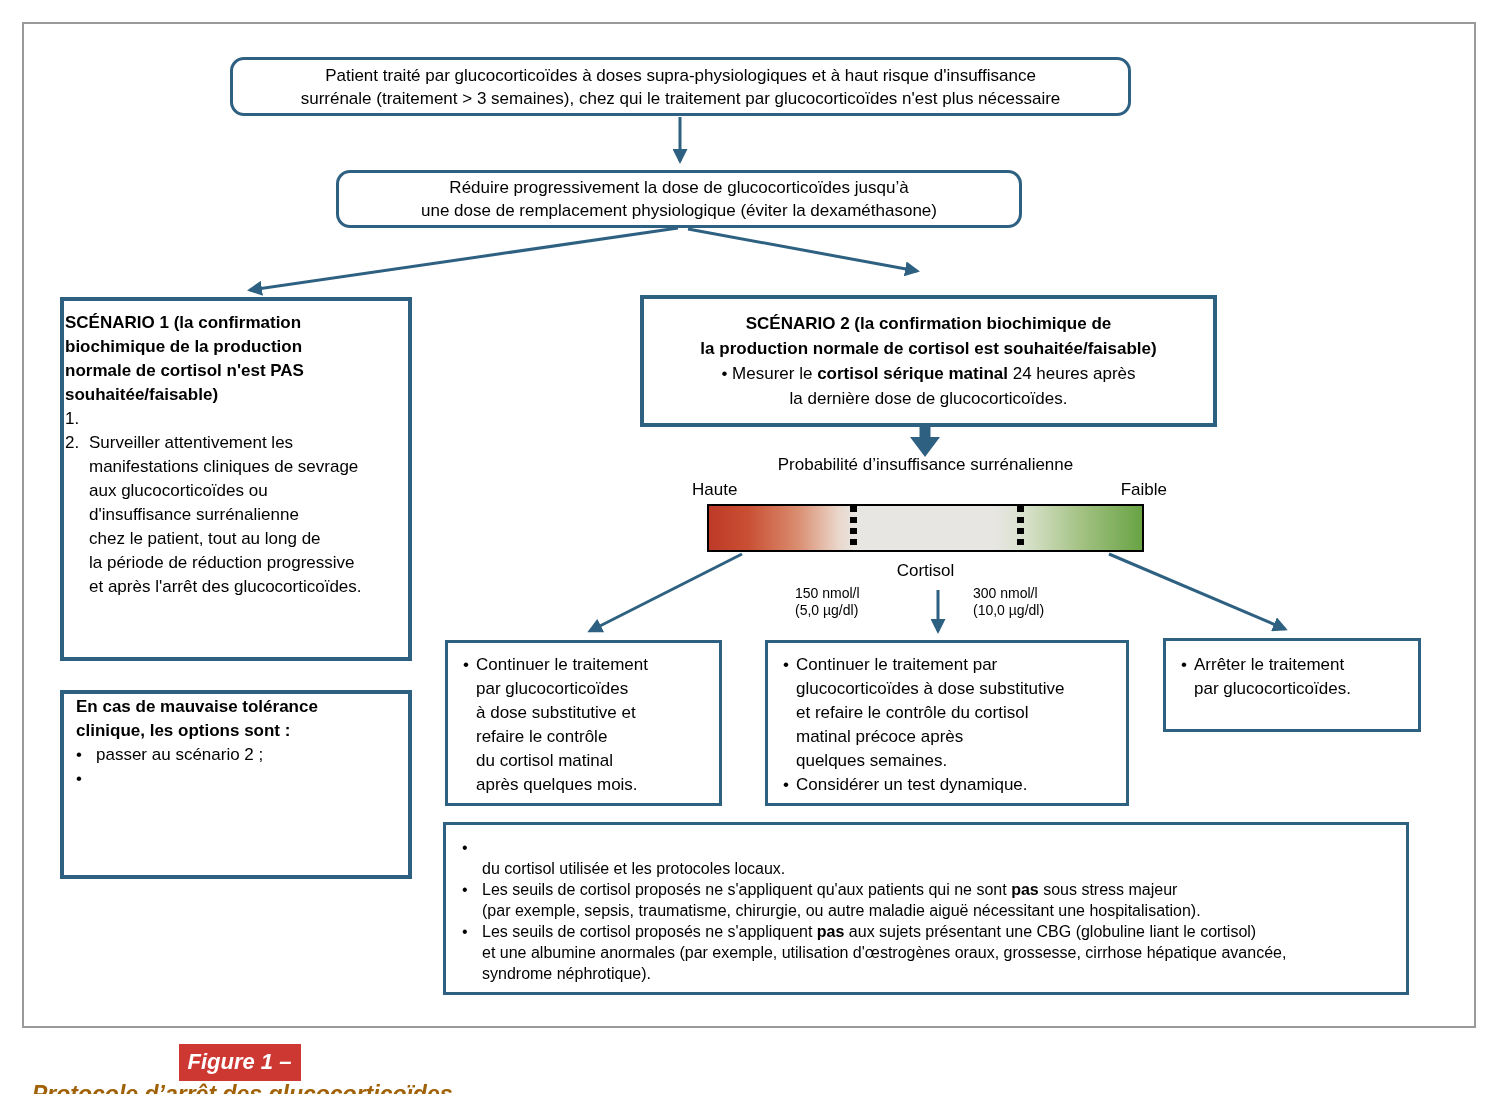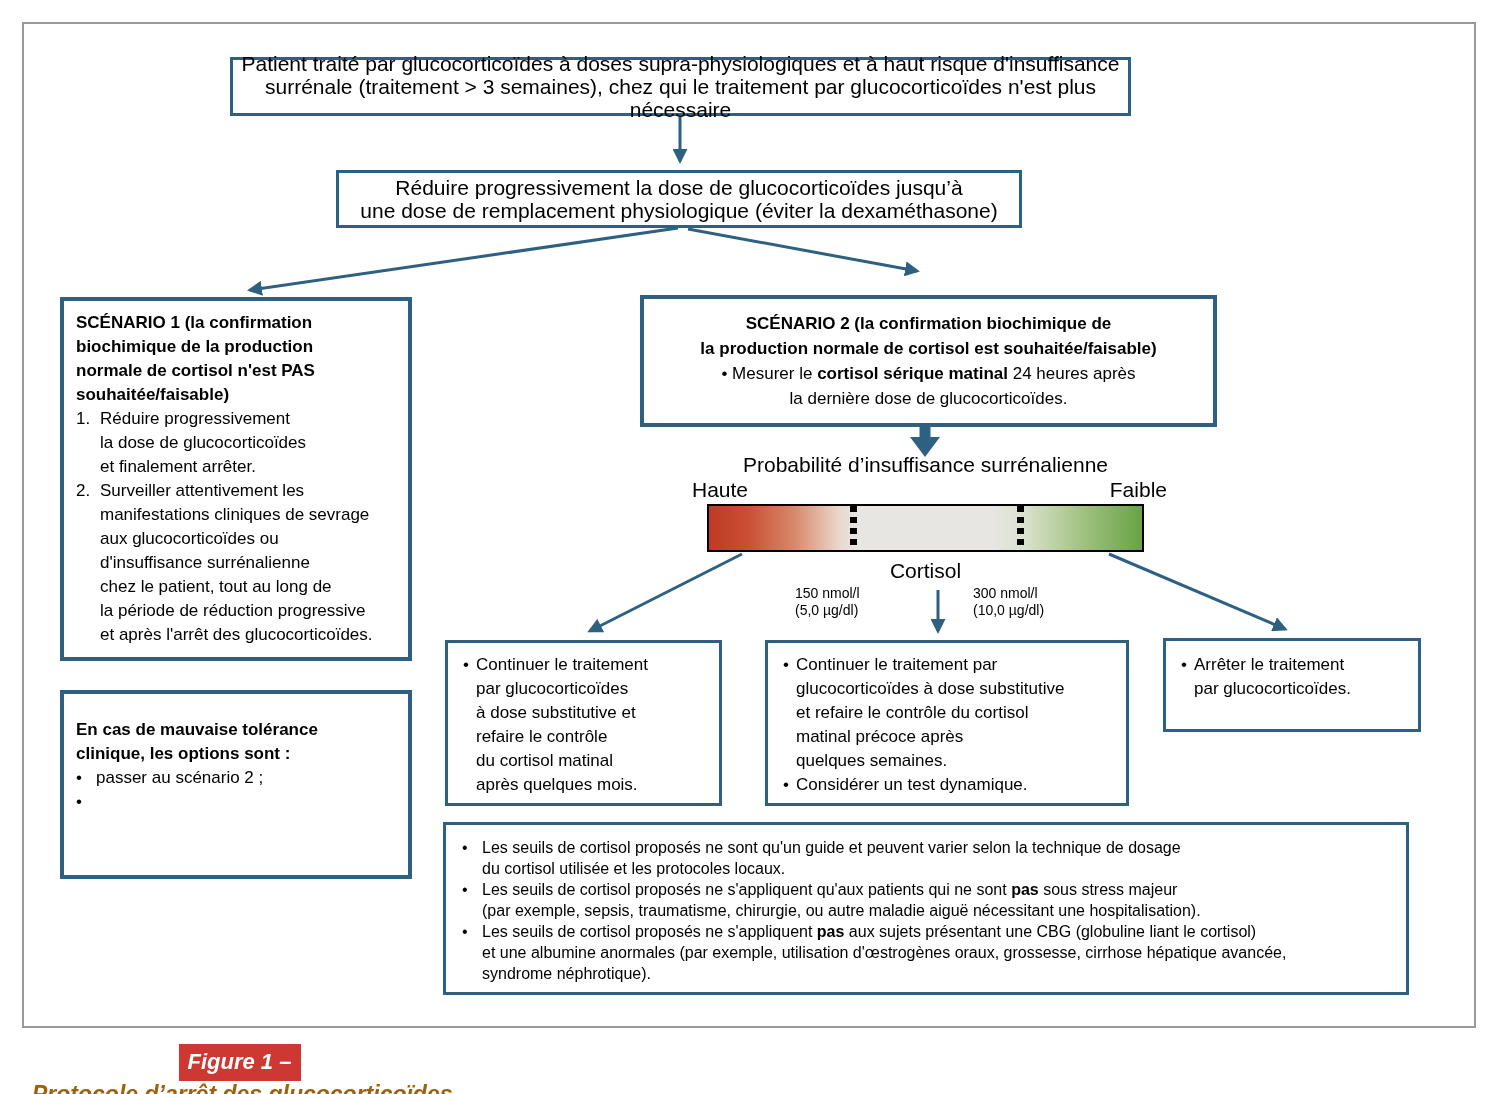--- a/index.html
+++ b/index.html
@@ -13,21 +13,21 @@
   html,body{margin:0;padding:0;}
   body{
     width:1494px;height:1094px;position:relative;background:#ffffff;
     font-family:"Liberation Sans", sans-serif;color:#000;overflow:hidden;
   }
   .abs{position:absolute;box-sizing:border-box;}
   .box{position:absolute;box-sizing:border-box;border:3px solid var(--box-border);background:#fff;}
   .box.thick{border-width:4px;}
   .center-text{display:flex;align-items:center;justify-content:center;text-align:center;}
   .pre{white-space:pre-line;}
-  .t17{font-size:21px;line-height:23px;}
+  .t17{font-size:17px;line-height:23px;border-radius:14px;}
   .body-text{font-size:17px;line-height:24px;}
   .bold{font-weight:700;}
   .row{display:flex;align-items:flex-start;}
   .numcell{flex:0 0 24px;}
   .bulcell{flex:0 0 20px;text-align:left;}
   .outer-frame{border:2px solid var(--outer-border);background:transparent;}
   svg.connectors{position:absolute;left:0;top:0;pointer-events:none;}
   svg.connectors line{stroke:var(--arrow);stroke-width:3;}
   svg.connectors .head{fill:var(--arrow);}
   .gradbar{
@@ -74,44 +74,41 @@
 <div class="box center-text t17" style="left:230px;top:57px;width:901px;height:59px;">
   <div class="pre">Patient traité par glucocorticoïdes à doses supra-physiologiques et à haut risque d'insuffisance
 surrénale (traitement &gt; 3 semaines), chez qui le traitement par glucocorticoïdes n'est plus nécessaire</div>
 </div>
 
 <div class="box center-text t17" style="left:336px;top:170px;width:686px;height:58px;">
   <div class="pre">Réduire progressivement la dose de glucocorticoïdes jusqu’à
 une dose de remplacement physiologique (éviter la dexaméthasone)</div>
 </div>
 
-<div class="box thick body-text" style="left:60px;top:297px;width:352px;height:364px;padding:10px 12px;">
+<div class="box thick body-text" style="left:60px;top:297px;width:352px;height:364px;padding:10px 1px;">
   <div class="bold pre">SCÉNARIO 1 (la confirmation
 biochimique de la production
 normale de cortisol n'est PAS
 souhaitée/faisable)</div>
   <div class="row">
     <span class="numcell">1.</span>
-    <span class="pre">Réduire progressivement
-la dose de glucocorticoïdes
-et finalement arrêter.</span>
   </div>
   <div class="row">
     <span class="numcell">2.</span>
     <span class="pre">Surveiller attentivement les
 manifestations cliniques de sevrage
 aux glucocorticoïdes ou
 d'insuffisance surrénalienne
 chez le patient, tout au long de
 la période de réduction progressive
 et après l'arrêt des glucocorticoïdes.</span>
   </div>
 </div>
 
-<div class="box thick body-text" style="left:60px;top:690px;width:352px;height:189px;padding:24px 12px;">
+<div class="box thick body-text" style="left:60px;top:690px;width:352px;height:189px;padding:1px 12px;">
   <div class="bold pre">En cas de mauvaise tolérance
 clinique, les options sont :</div>
   <div class="row">
     <span class="bulcell">•</span>
     <span class="pre">passer au scénario 2 ;</span>
   </div>
   <div class="row">
     <span class="bulcell">•</span>
   </div>
 </div>
@@ -166,21 +163,21 @@
   <div class="row">
     <span class="bulcell" style="text-align:center;">•</span>
     <span class="pre">Arrêter le traitement
 par glucocorticoïdes.</span>
   </div>
 </div>
 
 <div class="box notes-text" style="left:443px;top:822px;width:966px;height:173px;padding:12px 16px;">
   <div class="row">
     <span class="bulcell" style="flex-basis:20px;">•</span>
-    <span><span>Les seuils de cortisol proposés ne sont qu'un guide et peuvent varier selon la technique de dosage</span><br><span>du cortisol utilisée et les protocoles locaux.</span></span>
+    <span><br><span>du cortisol utilisée et les protocoles locaux.</span></span>
   </div>
   <div class="row">
     <span class="bulcell" style="flex-basis:20px;">•</span>
     <span><span>Les seuils de cortisol proposés ne s'appliquent qu'aux patients qui ne sont </span><span style="font-weight: 700;">pas</span><span> sous stress majeur</span><br><span>(par exemple, sepsis, traumatisme, chirurgie, ou autre maladie aiguë nécessitant une hospitalisation).</span></span>
   </div>
   <div class="row">
     <span class="bulcell" style="flex-basis:20px;">•</span>
     <span><span>Les seuils de cortisol proposés ne s'appliquent </span><span style="font-weight: 700;">pas</span><span> aux sujets présentant une CBG (globuline liant le cortisol)</span><br><span>et une albumine anormales (par exemple, utilisation d'œstrogènes oraux, grossesse, cirrhose hépatique avancée,</span><br><span>syndrome néphrotique).</span></span>
   </div>
 </div>

